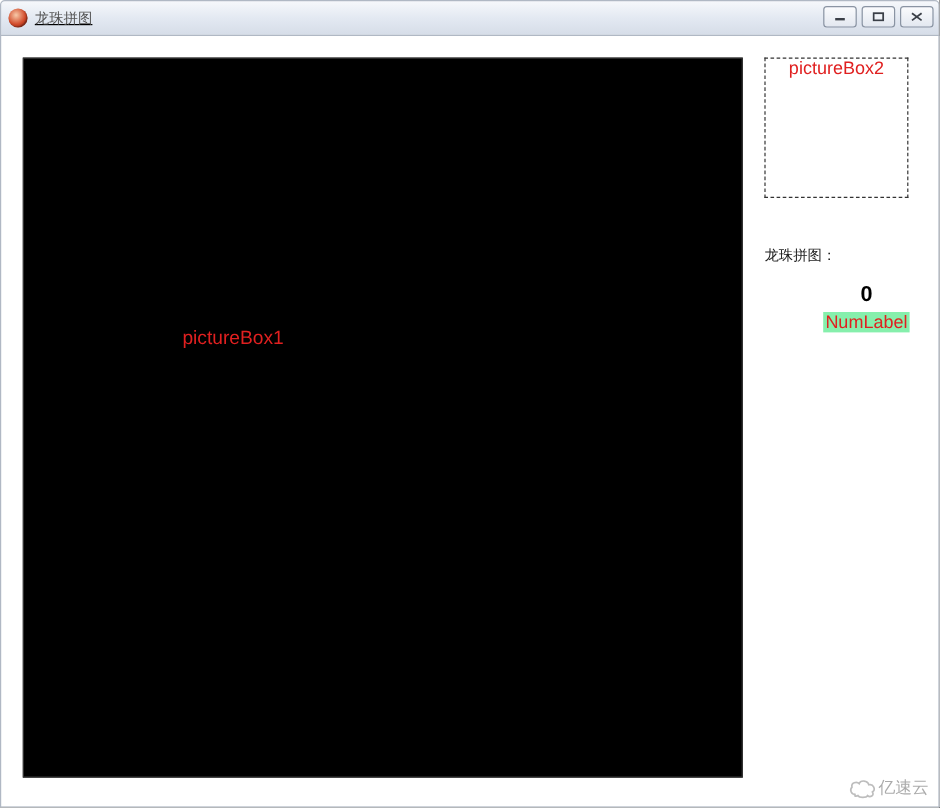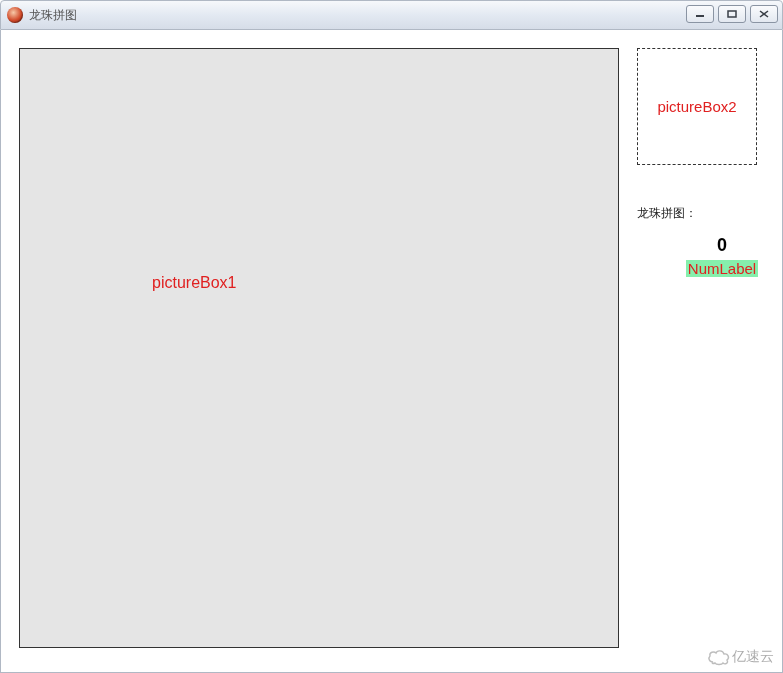--- a/index.html
+++ b/index.html
@@ -18,20 +18,21 @@
     .titlebar {
       height: 30px;
       background: linear-gradient(to bottom, #f6f8fb 0%, #e3e9f2 50%, #d6dde8 100%);
       border: 1px solid #b0b8c4;
       border-top-left-radius: 4px;
       border-top-right-radius: 4px;
       display: flex;
       align-items: center;
       padding: 0 6px;
       position: relative;
+      text-decoration: underline;
     }
     .app-icon {
       width: 16px;
       height: 16px;
       border-radius: 50%;
       background: radial-gradient(circle at 40% 35%, #f7c9a8 0%, #d14a2a 55%, #7a1e0e 100%);
       margin-right: 6px;
       box-shadow: inset -1px -1px 1px rgba(0,0,0,0.3);
     }
     .title-text {
@@ -66,39 +67,38 @@
       background: #ffffff;
       padding: 16px;
     }
     .picturebox1 {
       position: absolute;
       left: 18px;
       top: 18px;
       width: 600px;
       height: 600px;
       border: 1px solid #333;
-      background: #e5e5e5;
+      background: #000000;
     }
     .pb-label1 {
       position: absolute;
       left: 132px;
       top: 225px;
       color: #e02020;
       font-size: 16px;
     }
     .picturebox2 {
       position: absolute;
       left: 636px;
       top: 18px;
       width: 120px;
       height: 117px;
       border: 1px dashed #333;
       background: #fff;
       display: flex;
-      align-items: center;
       justify-content: center;
     }
     .pb-label2 {
       color: #e02020;
       font-size: 15px;
     }
     .moves-label {
       position: absolute;
       left: 636px;
       top: 175px;

